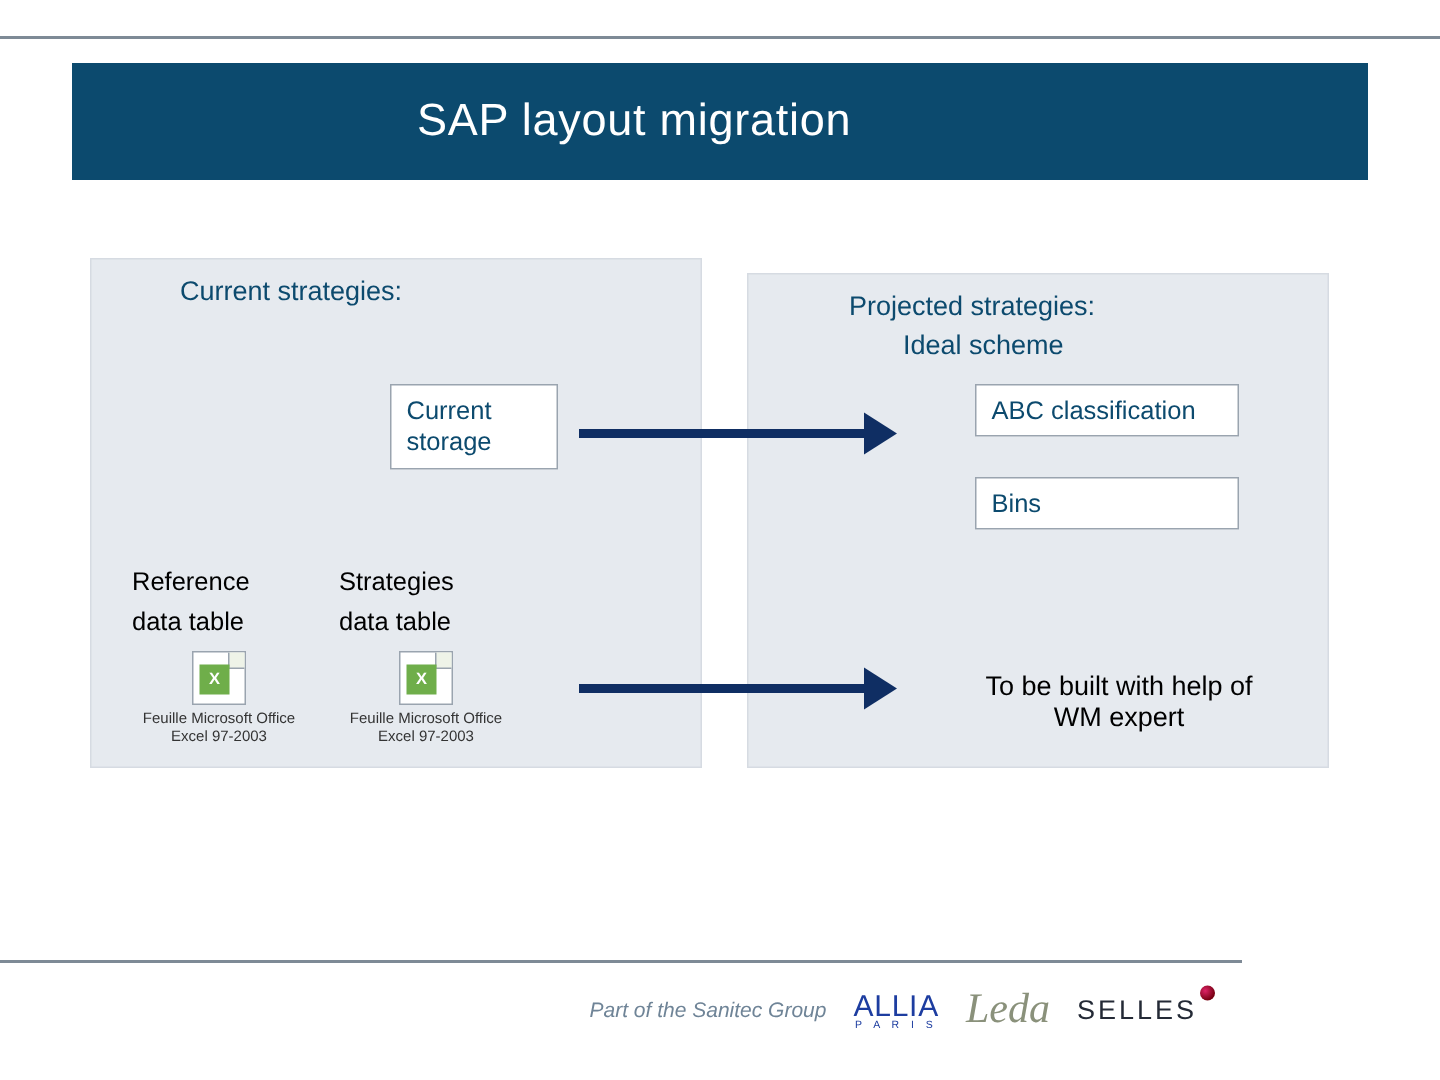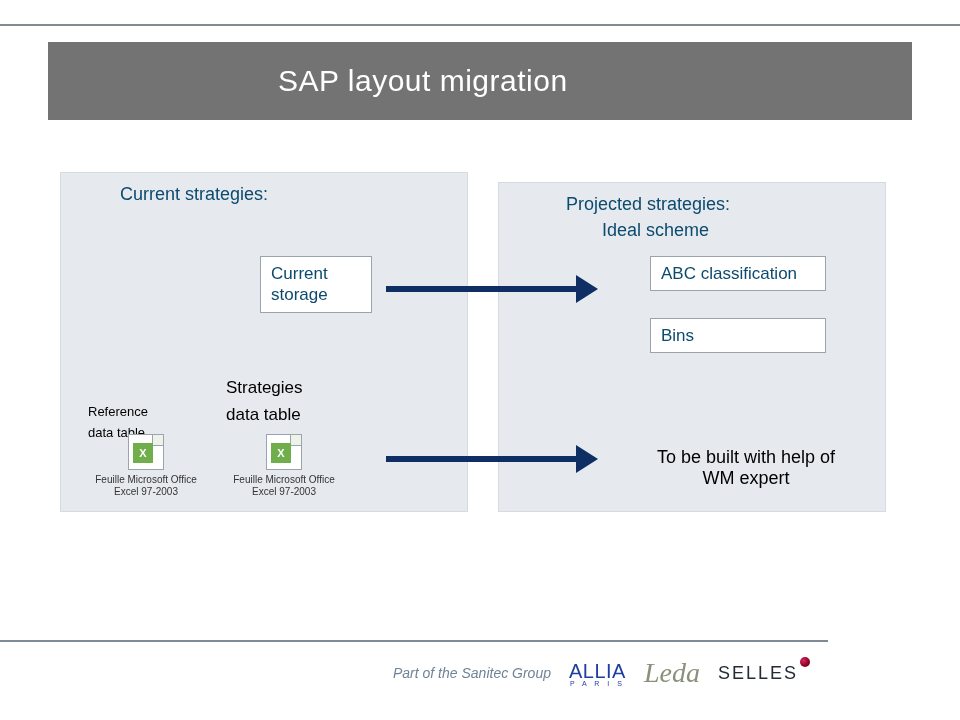--- a/index.html
+++ b/index.html
@@ -1,41 +1,41 @@
 <!DOCTYPE html>
 <html><head>
 <meta charset="utf-8">
 <style>
   * { box-sizing: border-box; margin: 0; padding: 0; }
   html, body { width: 960px; height: 720px; font-family: Verdana, Geneva, sans-serif; background: #fff; }
   .page { position: relative; width: 960px; height: 720px; }
   .topline { position: absolute; left: 0; top: 24px; width: 960px; height: 2px; background: #7e8a96; }
   .titlebar {
     position: absolute; left: 48px; top: 42px; width: 864px; height: 78px;
-    background: #737373; display: flex; align-items: center; padding-left: 230px;
+    background: #0c4a6e; display: flex; align-items: center; padding-left: 230px;
   }
   .titlebar h1 { color: #fff; font-weight: 400; font-size: 30px; letter-spacing: .5px; }
   .panel {
     position: absolute; background: #e6eaef; border: 1px solid #d6dbe2;
   }
   .panel.left  { left: 60px;  top: 172px; width: 408px; height: 340px; }
   .panel.right { left: 498px; top: 182px; width: 388px; height: 330px; }
   .lbl { position: absolute; font-size: 18px; color: #0c4a6e; }
   .heading-left  { left: 120px; top: 184px; width: 200px; }
   .heading-right1{ left: 566px; top: 194px; width: 250px; }
   .heading-right2{ left: 602px; top: 220px; width: 200px; }
   .box {
     position: absolute; background: #fff; border: 1px solid #9aa4af;
     padding: 6px 10px; font-size: 17px; color: #0c4a6e; line-height: 1.25;
   }
   .box.current { left: 260px; top: 256px; width: 112px; }
   .box.abc     { left: 650px; top: 256px; width: 176px; }
   .box.bins    { left: 650px; top: 318px; width: 176px; }
   .note { position: absolute; left: 646px; top: 424px; width: 200px; font-size: 18px; text-align: center; margin-top: 23px; }
-  .ref  { position: absolute; left: 88px;  top: 374px; width: 120px; font-size: 13px; line-height: 1.6; margin-top: 28px; }
+  .ref  { position: absolute; left: 88px;  top: 374px; width: 120px; font-size: 17px; line-height: 1.6; }
   .strat{ position: absolute; left: 226px; top: 374px; width: 120px; font-size: 17px; line-height: 1.6; }
   .embed {
     position: absolute; width: 128px; display: flex; flex-direction: column; align-items: center;
   }
   .embed.ref-emb   { left: 82px;  top: 434px; }
   .embed.strat-emb { left: 220px; top: 434px; }
   .embed .icon {
     width: 36px; height: 36px; border: 1px solid #9aa4af; background: #fff; position: relative;
   }
   .embed .icon::before {

